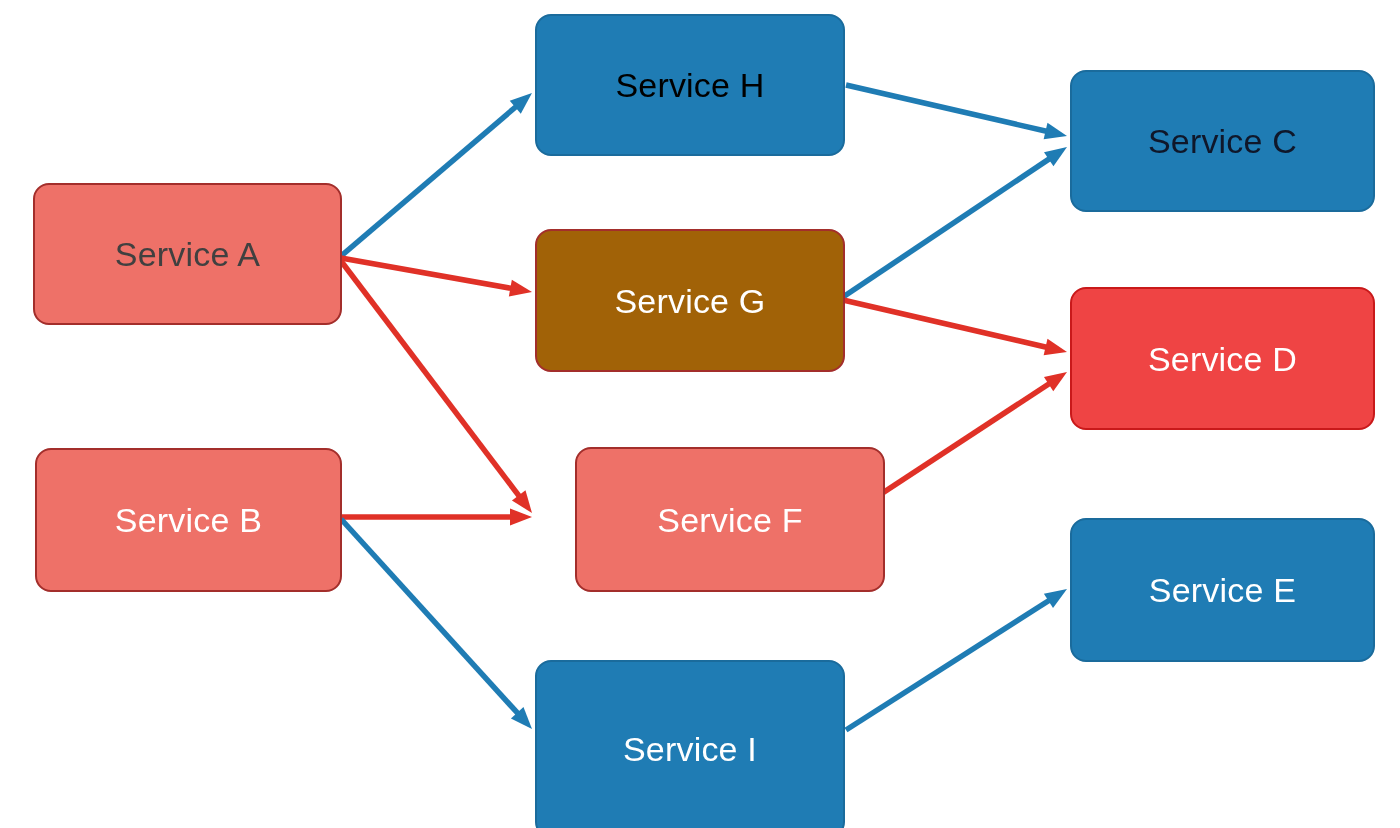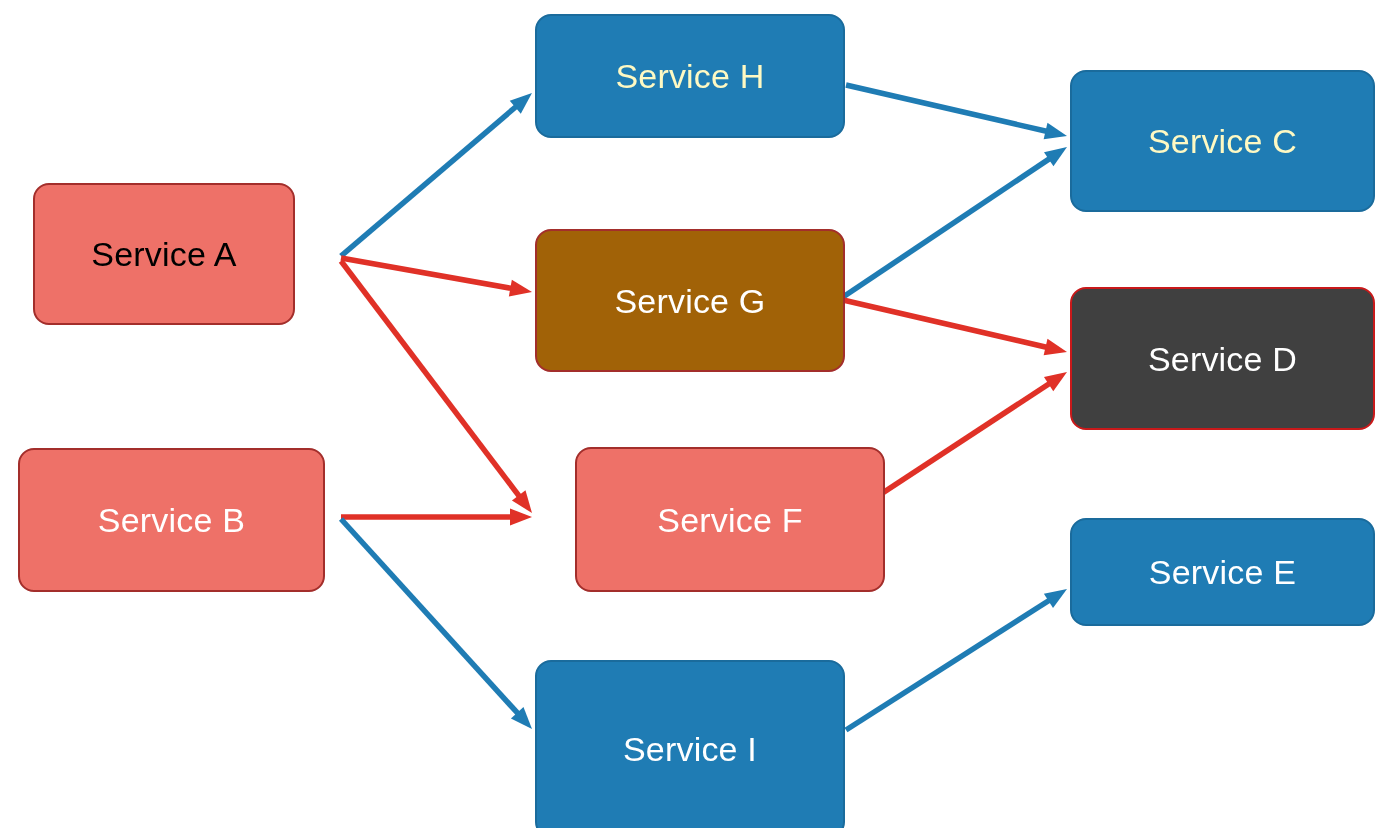--- a/index.html
+++ b/index.html
@@ -86,41 +86,41 @@
       <g>
         <line x1="846" y1="517" x2="1050.27795724215" y2="382.9714760175939" stroke="#E03127" stroke-width="5.5" stroke-linecap="butt"></line>
         <polygon points="1067,372 1053.2686302738425,391.1754917914395 1043.9428756588877,376.961755447267" fill="#E03127"></polygon>
       </g>
       <g>
         <line x1="846" y1="730" x2="1050.139347630543" y2="599.757248796803" stroke="#1F7CB4" stroke-width="5.5" stroke-linecap="butt"></line>
         <polygon points="1067,589 1053.0251131322384,607.9987509335025 1043.881451654956,593.667196419464" fill="#1F7CB4"></polygon>
       </g>
     </svg>
   <div id="node-layer">
-      <div class="node" style="left: 33px; top: 183px; width: 262px; height: 142px; background: rgb(238, 113, 104); border: 2px solid rgb(163, 46, 43); color: #000000;">
+      <div class="node" style="left: 33px; top: 183px; width: 309px; height: 142px; background: rgb(238, 113, 104); border: 2px solid rgb(163, 46, 43); color: #404040;">
         <span class="node-label">Service A</span>
       </div>
-      <div class="node" style="left: 18px; top: 448px; width: 307px; height: 144px; background: rgb(238, 113, 104); border: 2px solid rgb(163, 46, 43); color: rgb(255, 255, 255);">
+      <div class="node" style="left: 35px; top: 448px; width: 307px; height: 144px; background: rgb(238, 113, 104); border: 2px solid rgb(163, 46, 43); color: rgb(255, 255, 255);">
         <span class="node-label">Service B</span>
       </div>
-      <div class="node" style="left: 535px; top: 14px; width: 310px; height: 124px; background: rgb(31, 124, 180); border: 2px solid rgb(26, 107, 156); color: #fef9c3;">
+      <div class="node" style="left: 535px; top: 14px; width: 310px; height: 142px; background: rgb(31, 124, 180); border: 2px solid rgb(26, 107, 156); color: #000000;">
         <span class="node-label">Service H</span>
       </div>
       <div class="node" style="left: 535px; top: 229px; width: 310px; height: 143px; background: #a16207; border: 2px solid rgb(163, 46, 43); color: rgb(255, 255, 255);">
         <span class="node-label">Service G</span>
       </div>
       <div class="node" style="left: 535px; top: 447px; width: 310px; height: 145px; background: rgb(238, 113, 104); border: 2px solid rgb(163, 46, 43); color: rgb(255, 255, 255); margin-left: 40px;">
         <span class="node-label">Service F</span>
       </div>
       <div class="node" style="left: 535px; top: 660px; width: 310px; height: 178px; background: rgb(31, 124, 180); border: 2px solid rgb(26, 107, 156); color: rgb(255, 255, 255);">
         <span class="node-label">Service I</span>
       </div>
-      <div class="node" style="left: 1070px; top: 70px; width: 305px; height: 142px; background: rgb(31, 124, 180); border: 2px solid rgb(26, 107, 156); color: #fef9c3;">
+      <div class="node" style="left: 1070px; top: 70px; width: 305px; height: 142px; background: rgb(31, 124, 180); border: 2px solid rgb(26, 107, 156); color: #0f172a;">
         <span class="node-label">Service C</span>
       </div>
-      <div class="node" style="left: 1070px; top: 287px; width: 305px; height: 143px; background: #404040; border: 2px solid rgb(201, 25, 26); color: rgb(255, 255, 255);">
+      <div class="node" style="left: 1070px; top: 287px; width: 305px; height: 143px; background: #ef4444; border: 2px solid rgb(201, 25, 26); color: rgb(255, 255, 255);">
         <span class="node-label">Service D</span>
       </div>
-      <div class="node" style="left: 1070px; top: 518px; width: 305px; height: 108px; background: rgb(31, 124, 180); border: 2px solid rgb(26, 107, 156); color: rgb(255, 255, 255);">
+      <div class="node" style="left: 1070px; top: 518px; width: 305px; height: 144px; background: rgb(31, 124, 180); border: 2px solid rgb(26, 107, 156); color: rgb(255, 255, 255);">
         <span class="node-label">Service E</span>
       </div>
     </div>
 </div>
 
 </body></html>

